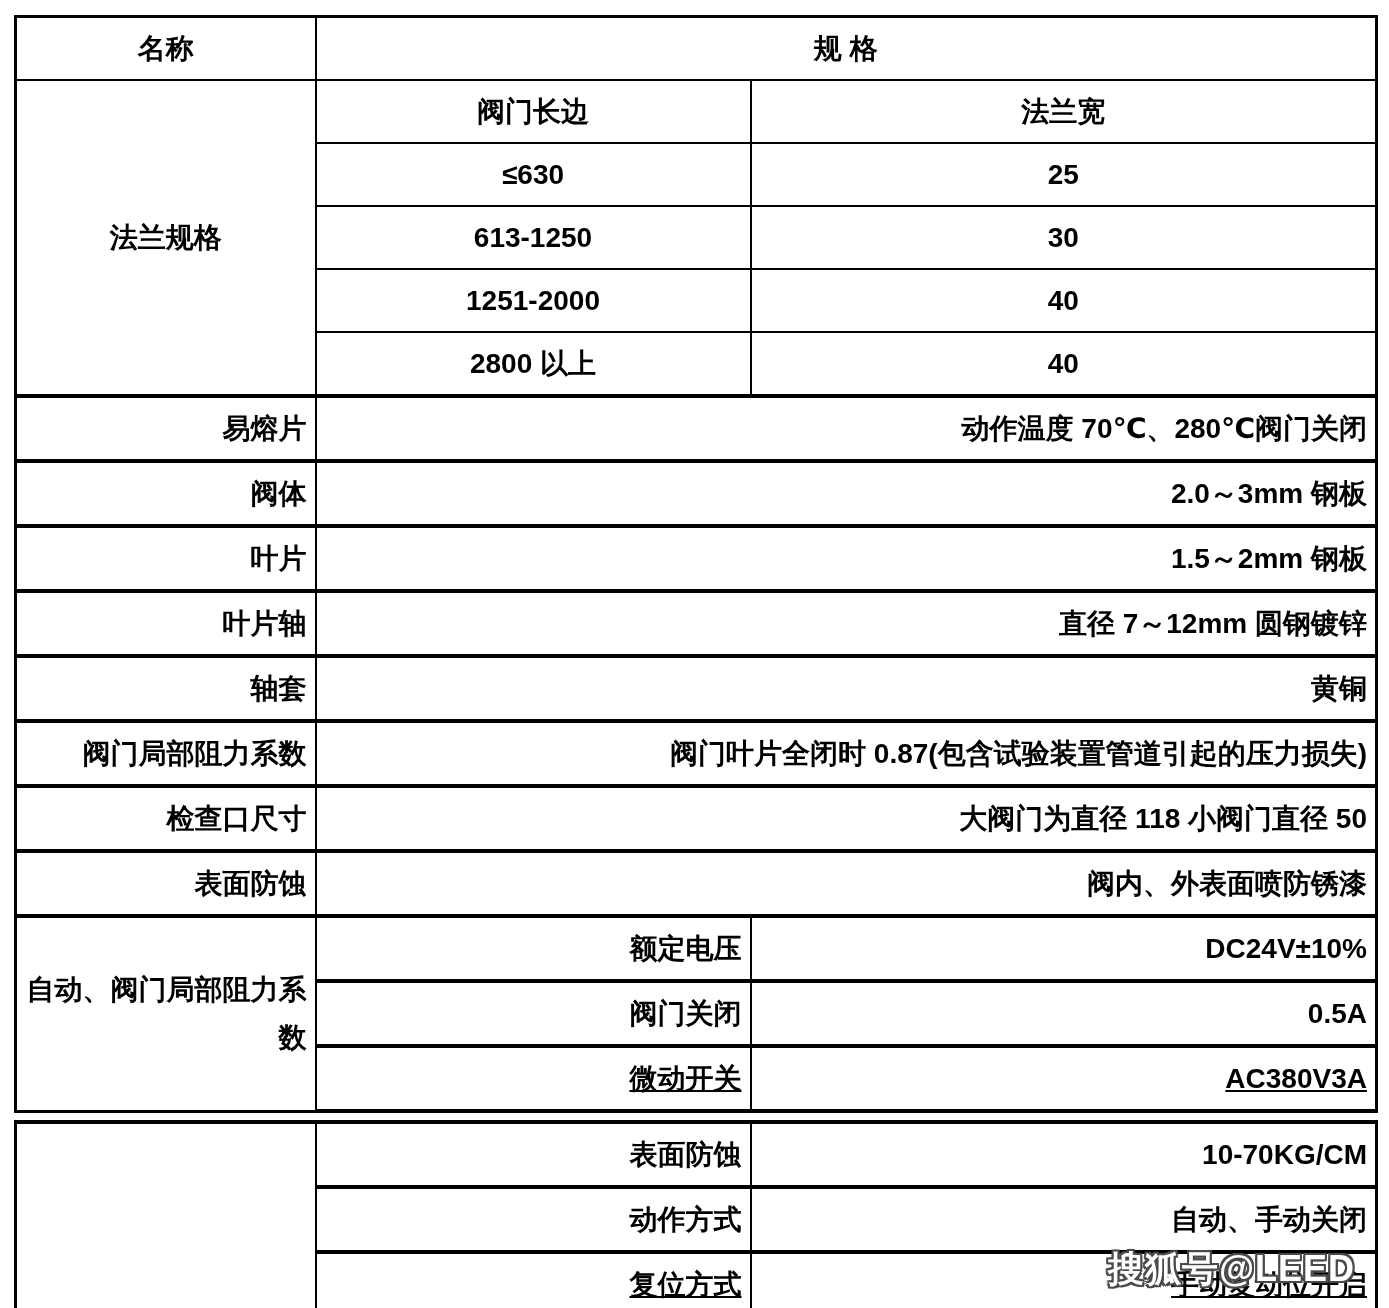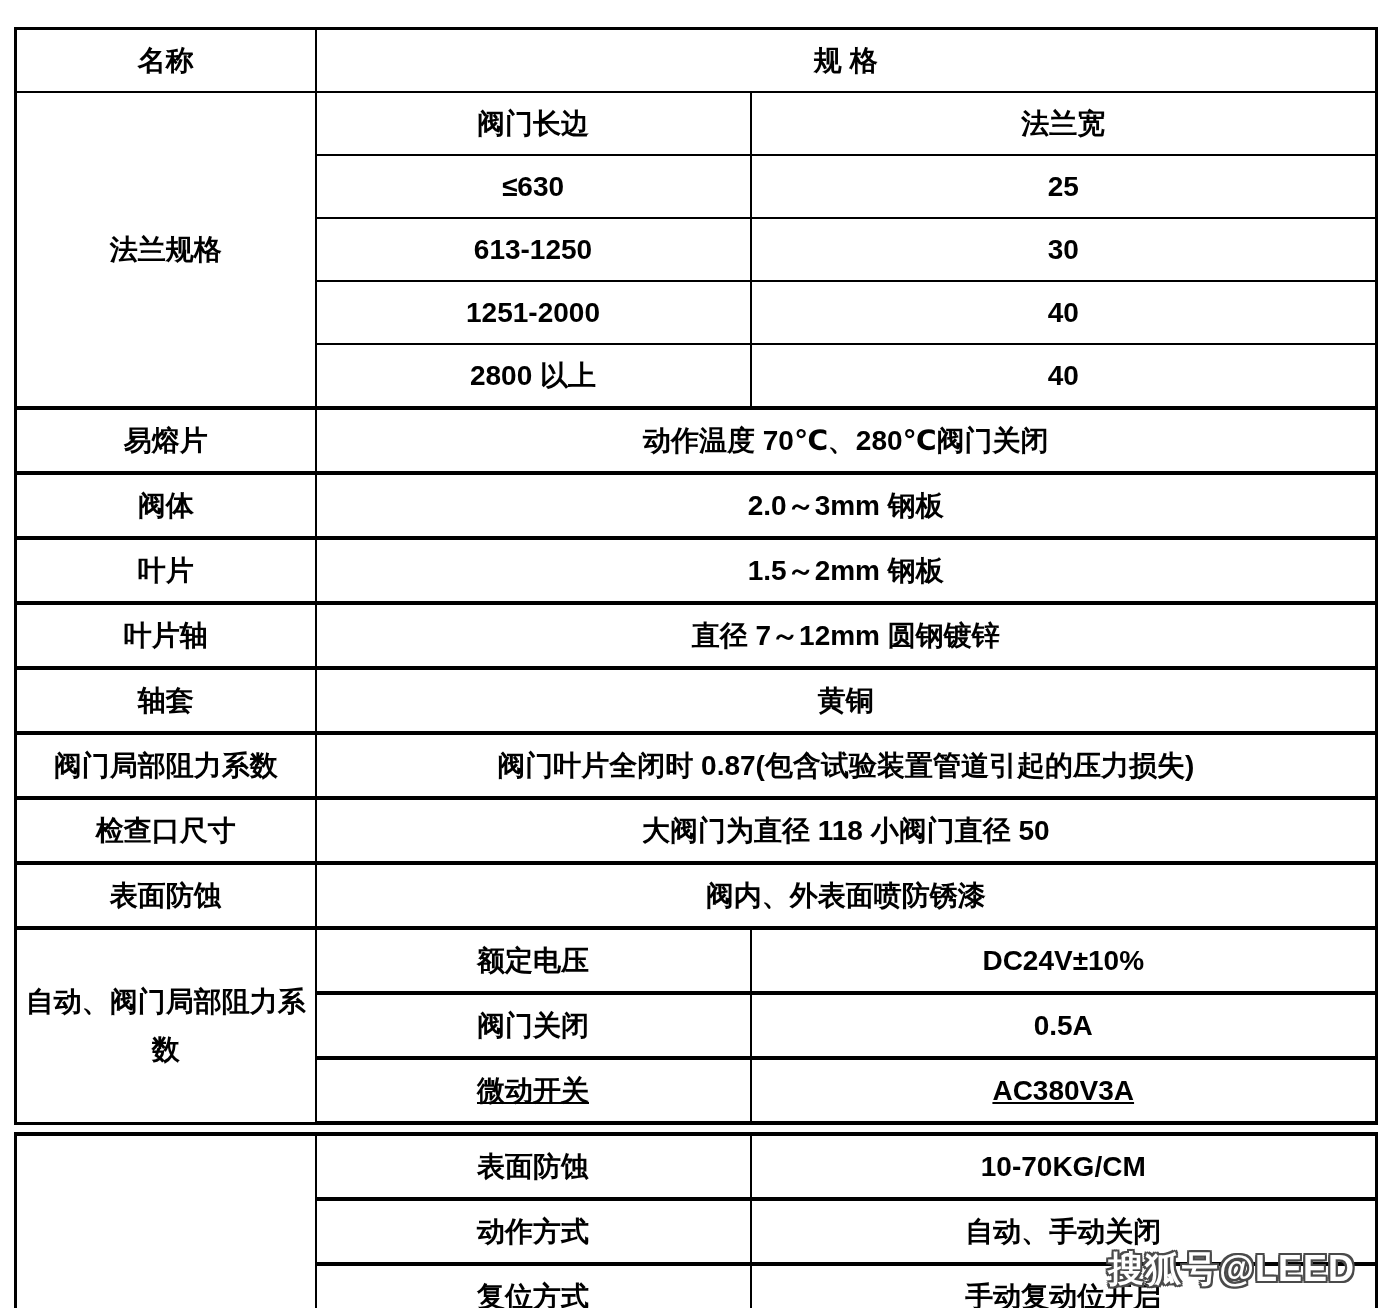--- a/index.html
+++ b/index.html
@@ -12,38 +12,38 @@
     color: #000000;
     overflow: hidden;
   }
   table.spec {
     border-collapse: collapse;
     table-layout: fixed;
     width: 1361px;
     margin-left: 14px;
     border: 3px solid #000000;
   }
-  table.spec.first { margin-top: 27px; }
+  table.spec.first { margin-top: 15px; }
   table.spec.second { margin-top: 7px; }
   col.c1 { width: 300px; }
   col.c2 { width: 435px; }
   col.c3 { width: 626px; }
   table.spec td {
     border: 2px solid #000000;
     height: 61px;
     padding: 0 8px;
     text-align: center;
     vertical-align: middle;
     font-size: 28px;
     font-weight: bold;
     line-height: 1.7;
     color: #000000;
     overflow: hidden;
   }
-  tr.thick-top td { border-top-width: 4px; }
+  tr.thick-top td { border-top-width: 4px; text-align: right; }
   tr.thick-bottom td { border-bottom-width: 4px; text-decoration: underline; }
   td.group-label { padding: 0 20px; }
   .watermark {
     position: absolute;
     right: 34px;
     bottom: 14px;
     font-size: 36px;
     font-weight: bold;
     letter-spacing: 1px;
     color: #ffffff;

